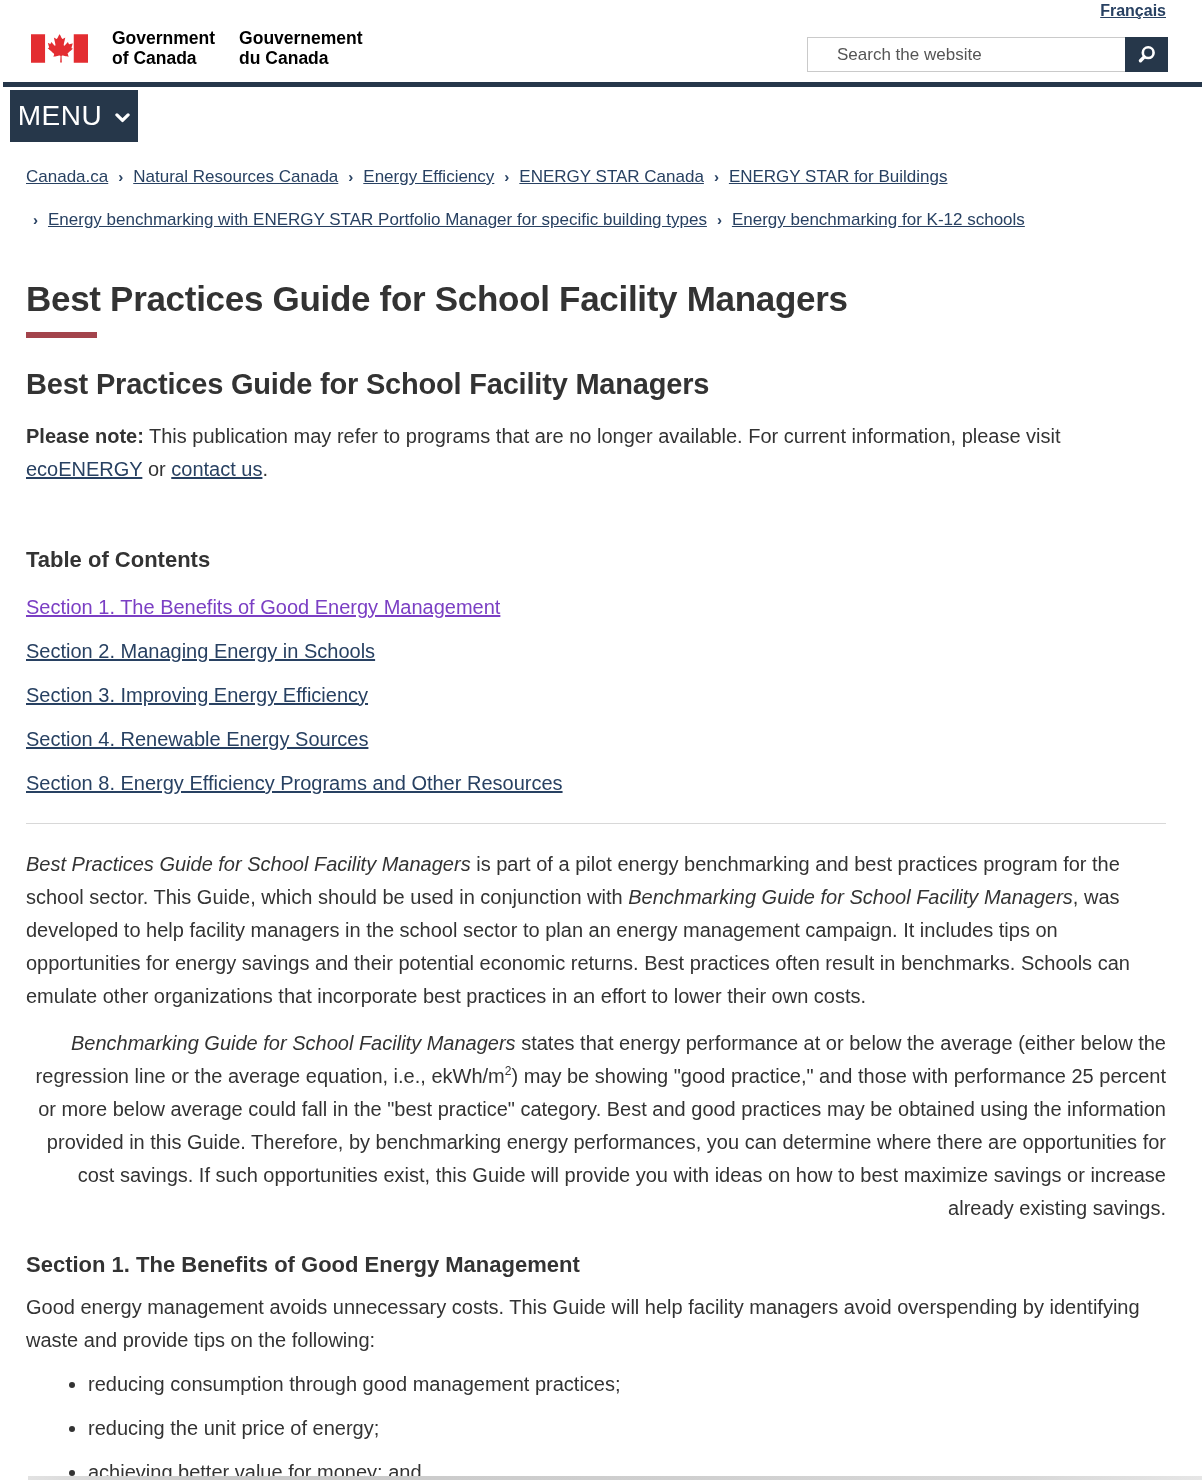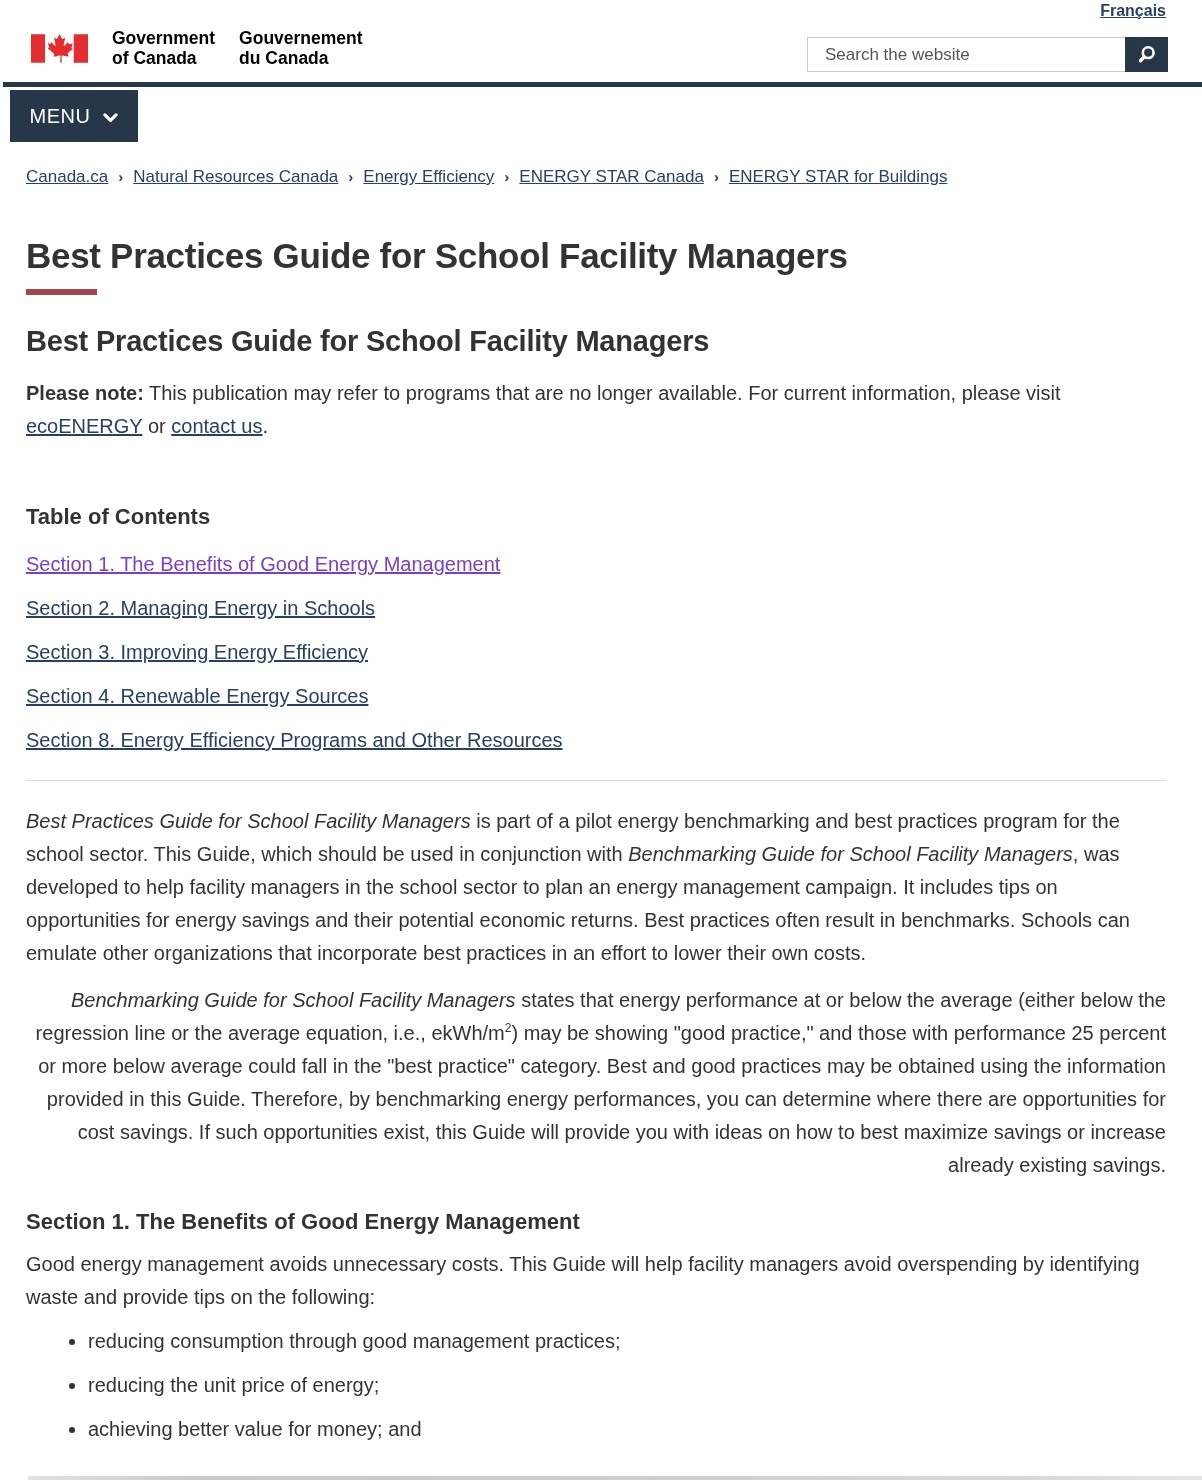--- a/index.html
+++ b/index.html
@@ -6,26 +6,26 @@
   body{font-family:"Liberation Sans","DejaVu Sans",sans-serif;color:#333;}
   .page{position:relative;width:1202px;height:1480px;overflow:hidden;background:#fff;}
 
   
   header{position:relative;height:142px;background:#fff;}
   .lang{position:absolute;top:2px;right:36px;font-size:16px;color:#284162;text-decoration:underline;cursor:pointer;font-weight:bold;}
   .fip{position:absolute;left:31px;top:28px;display:flex;align-items:center;gap:24px;cursor:pointer;}
   .flag{width:57px;height:29px;display:block;margin-top:1px;}
   .sig{font-size:17.5px;font-weight:700;line-height:20px;color:#000;}
   .search{position:absolute;top:37px;right:34px;display:flex;}
-  .search-input{width:318px;height:35px;box-sizing:border-box;border:1px solid #CACACA;border-right:none;padding:0 17px;font-size:17px;font-family:inherit;color:#333;outline:none;}
+  .search-input{width:318px;height:35px;box-sizing:border-box;border:1px solid #CACACA;border-right:none;padding:0 29px;font-size:17px;font-family:inherit;color:#333;outline:none;}
   .search-input::placeholder{color:#555;opacity:1;}
   .search-btn{width:43px;height:35px;background:#26374A;border:none;display:flex;align-items:center;justify-content:center;cursor:pointer;padding:0;}
   .search-btn svg{width:21px;height:21px;}
   .menu-line{position:absolute;top:82px;left:3px;right:0;height:5px;background:#26374A;}
-  .menu-btn{position:absolute;top:90px;left:10px;width:128px;height:52px;background:#26374A;color:#fff;border:0;display:flex;align-items:center;justify-content:center;gap:13px;font-size:20px;font-family:inherit;letter-spacing:.5px;cursor:pointer;}
+  .menu-btn{position:absolute;top:90px;left:10px;width:128px;height:52px;background:#26374A;color:#fff;border:0;display:flex;align-items:center;justify-content:center;gap:13px;font-size:28px;font-family:inherit;letter-spacing:.5px;cursor:pointer;}
   .menu-btn .chev{width:15px;height:10px;margin-top:3px;}
 
   
   main{width:1140px;margin:0 0 0 26px;}
   .breadcrumb{margin-top:22px;font-size:17px;}
   .bc-line{line-height:26px;margin:0 0 17px 0;white-space:nowrap;}
   .bc-line a{color:#284162;text-decoration:underline;cursor:pointer;}
   .bc-sep{display:inline-block;margin:0 10px;color:#284162;font-size:15px;font-weight:700;}
   .bc-sep.lead{margin-left:7px;}
 
@@ -94,20 +94,21 @@
       <span>MENU</span>
       <svg class="chev" viewBox="0 0 14 9" aria-hidden="true">
         <path d="M1.8 1.6 L7 6.8 L12.2 1.6" fill="none" stroke="#fff" stroke-width="3" stroke-linecap="round" stroke-linejoin="round"></path>
       </svg>
     </button>
   </header>
 
   <main>
     <nav class="breadcrumb">
       <div class="bc-line"><a href="#">Canada.ca</a><span class="bc-sep">›</span><a href="#">Natural Resources Canada</a><span class="bc-sep">›</span><a href="#">Energy Efficiency</a><span class="bc-sep">›</span><a href="#">ENERGY STAR Canada</a><span class="bc-sep">›</span><a href="#">ENERGY STAR for Buildings</a></div>
+      <div class="bc-line"><span class="bc-sep lead">›</span><a href="#">Energy benchmarking with ENERGY STAR Portfolio Manager for specific building types</a><span class="bc-sep">›</span><a href="#">Energy benchmarking for K-12 schools</a></div>
     </nav>
 
     <h1>Best Practices Guide for School Facility Managers</h1>
     <div class="red-bar"></div>
 
     <h2>Best Practices Guide for School Facility Managers</h2>
 
     <p class="note"><span style="font-weight: bold;">Please note:</span><span> This publication may refer to programs that are no longer available. For current information, please visit </span><a href="#" class="txt-link">ecoENERGY</a><span> or </span><a href="#" class="txt-link">contact us</a><span>.</span></p>
 
     <h3 class="toc-title">Table of Contents</h3>

